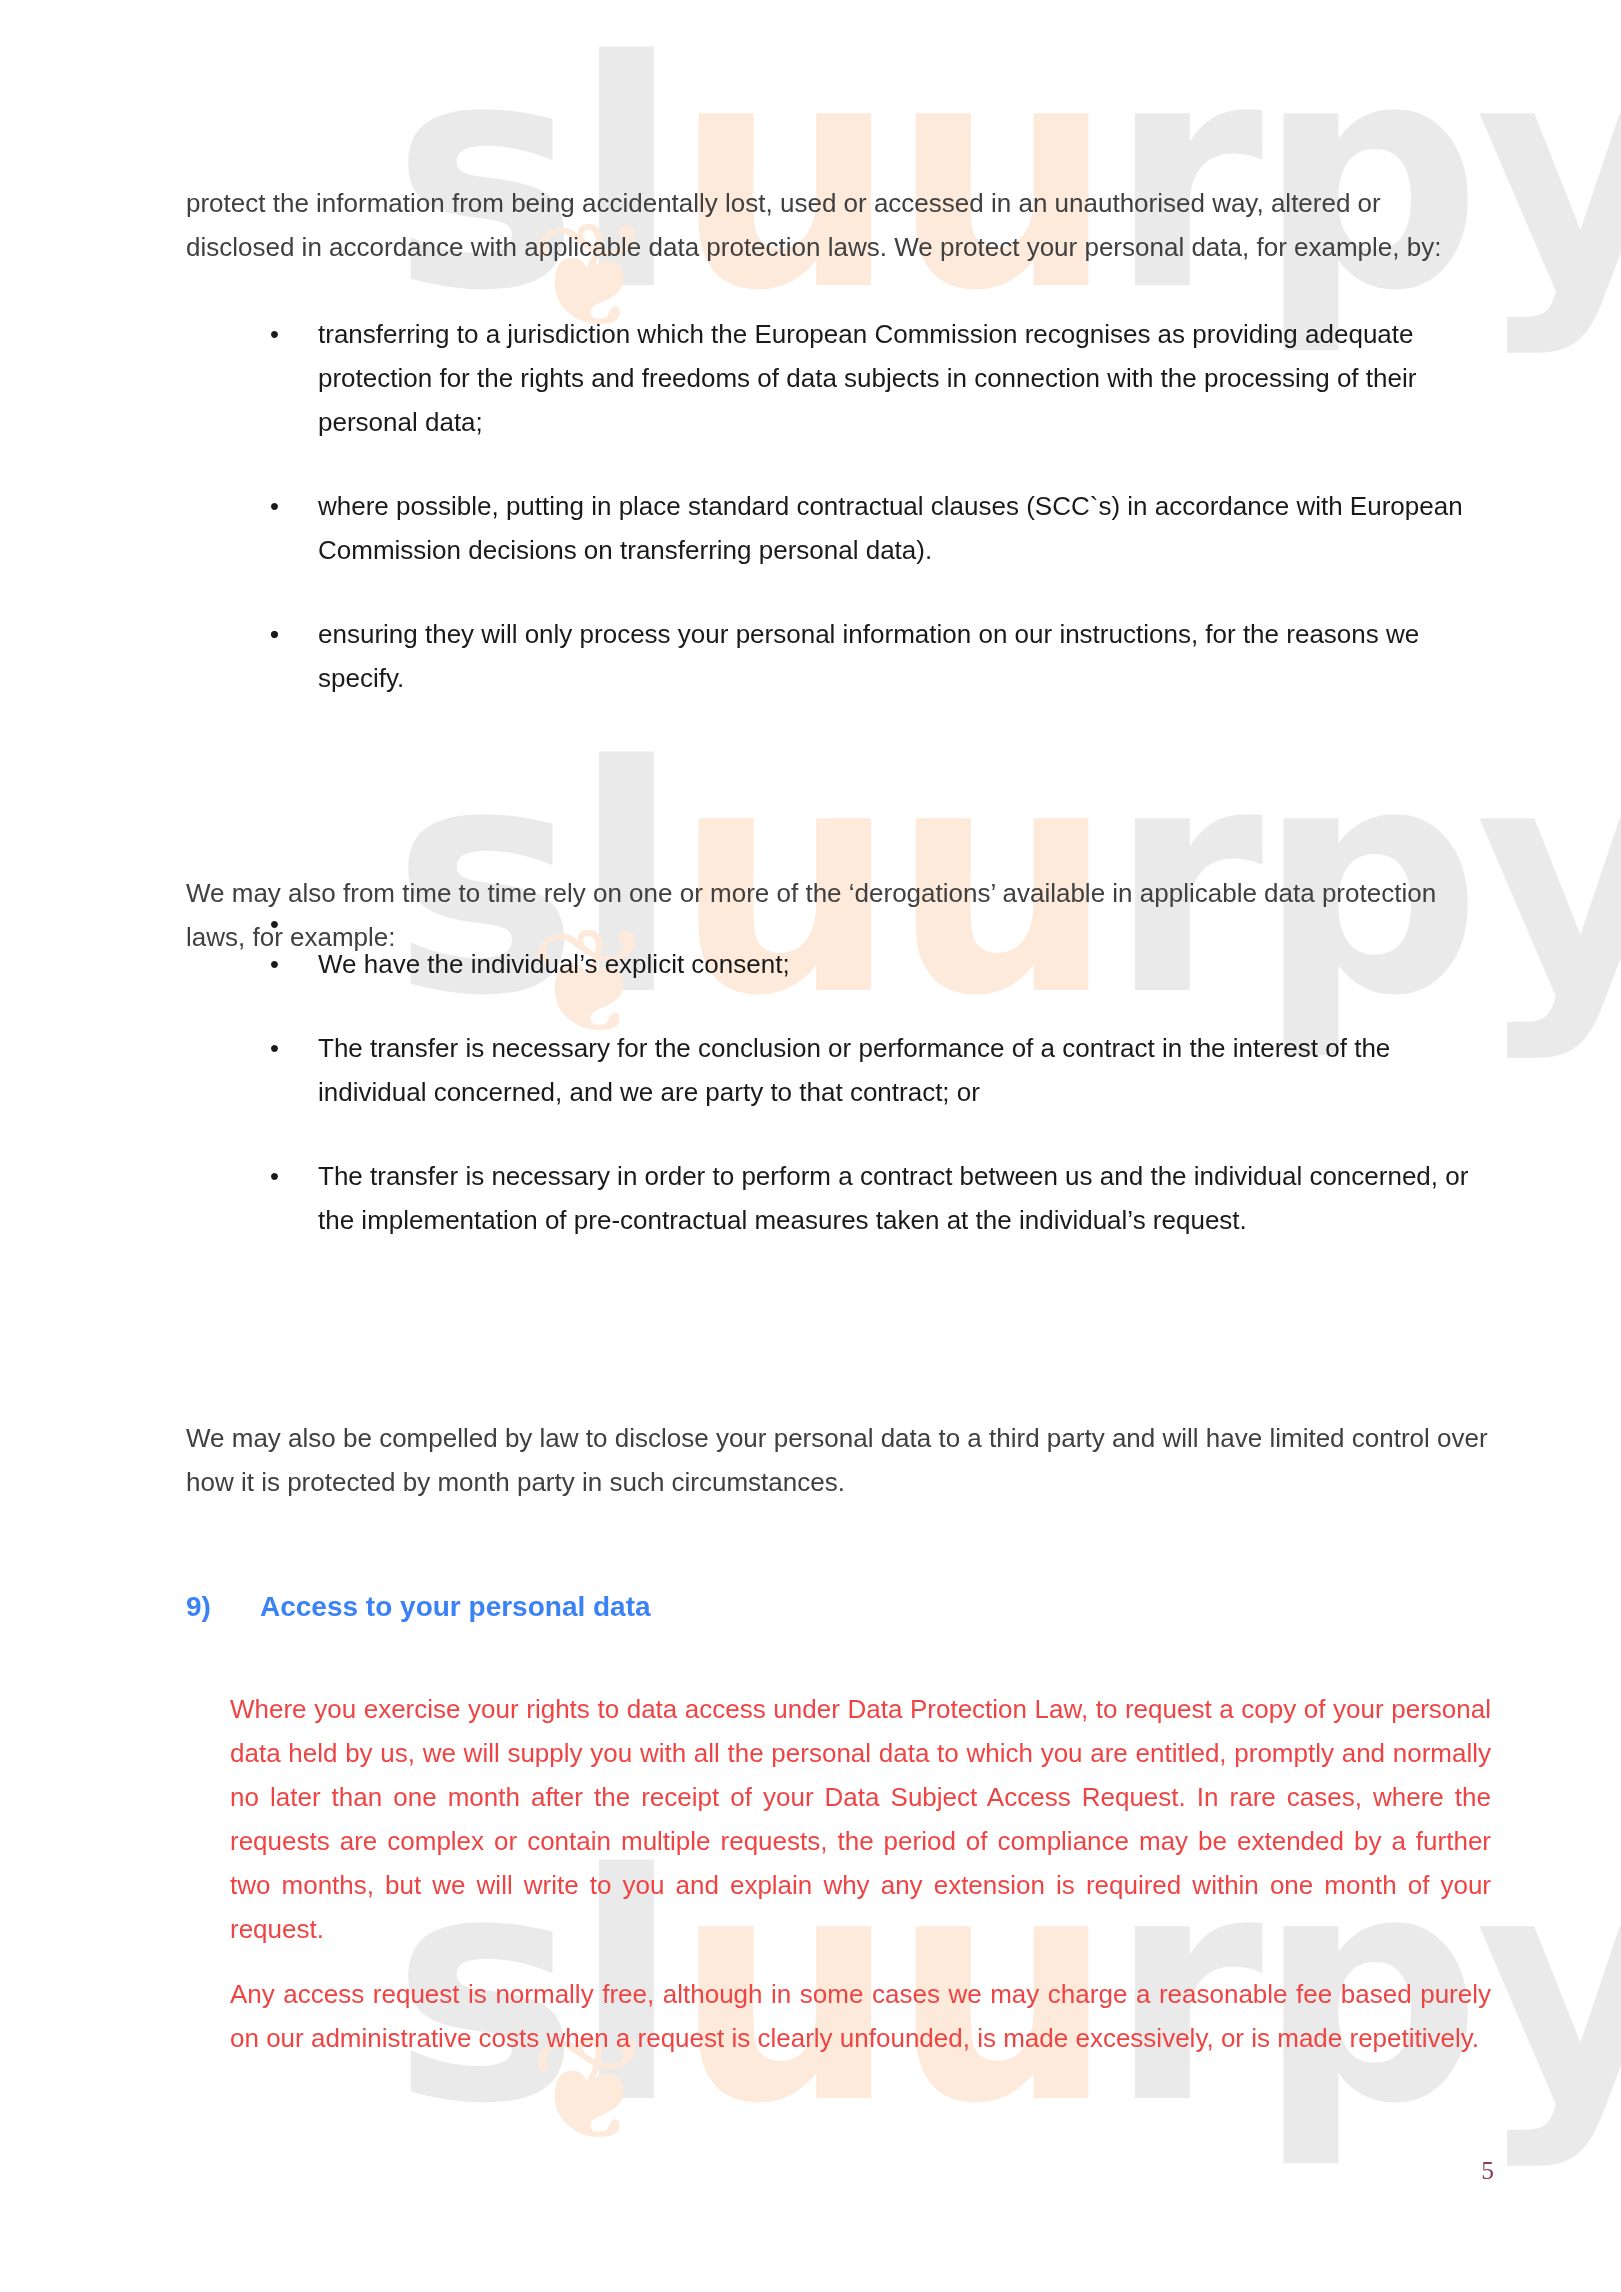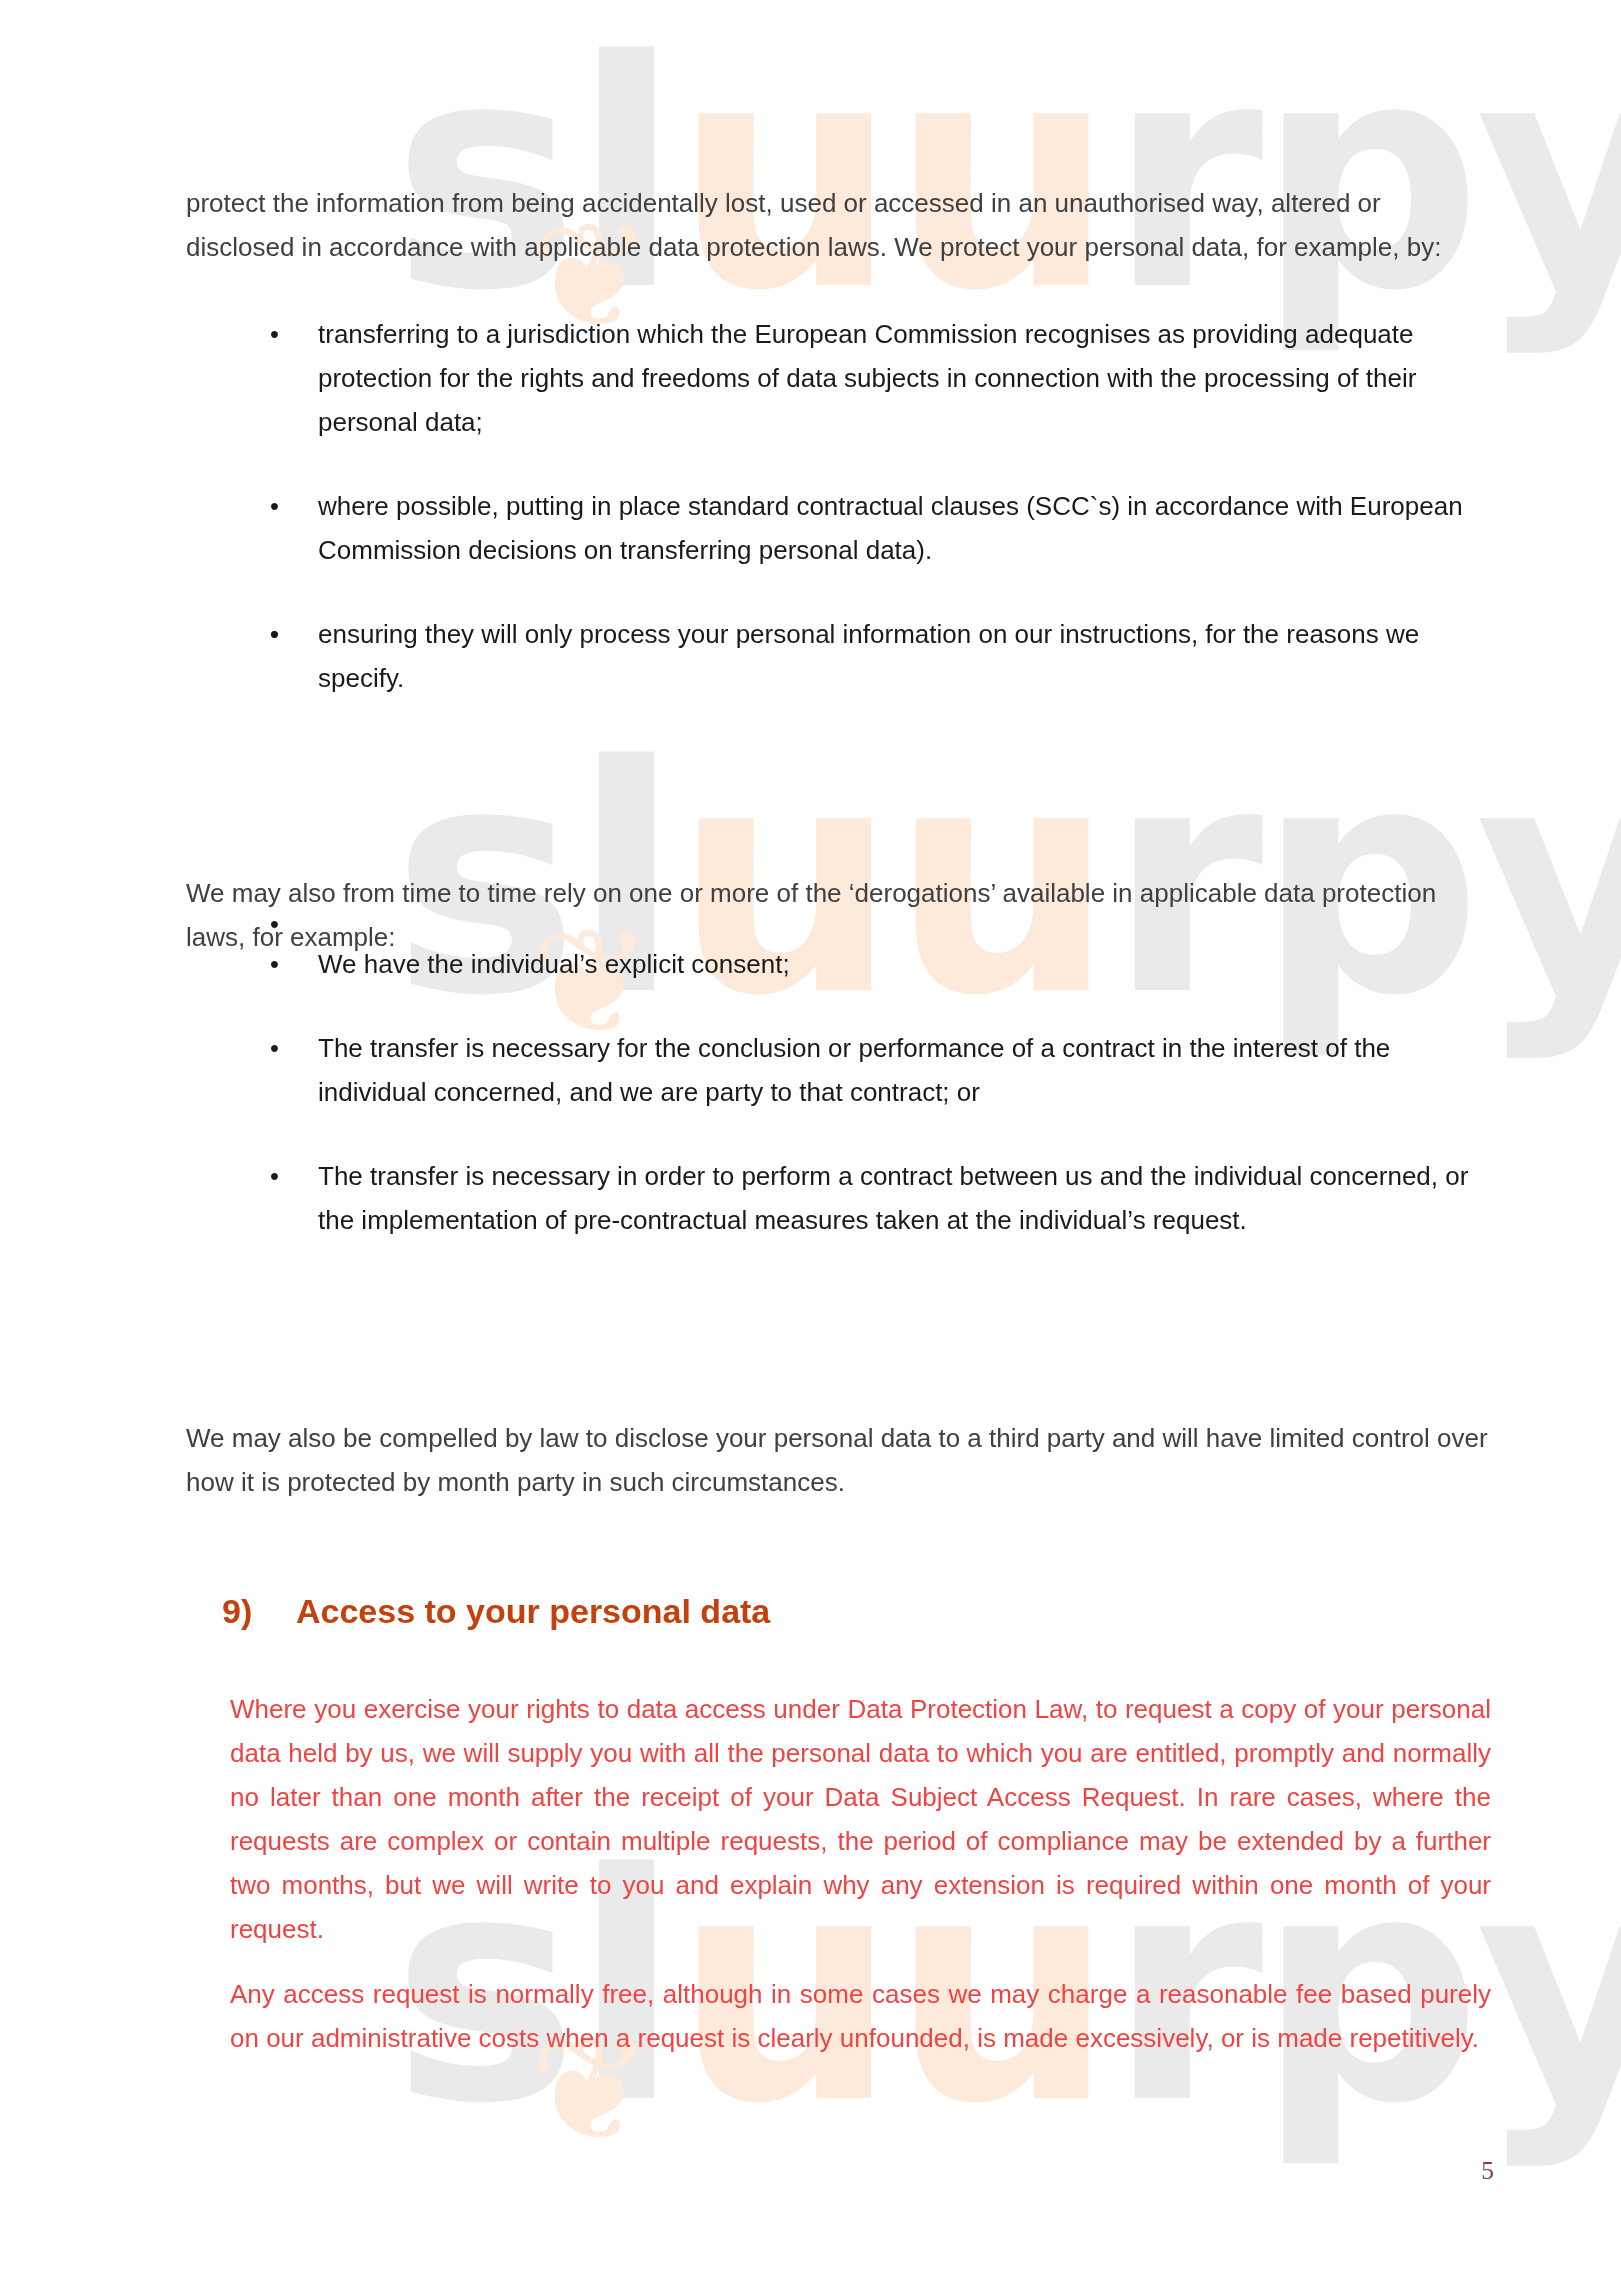--- a/index.html
+++ b/index.html
@@ -118,25 +118,24 @@
   }
 
   
   .section-heading {
     position: absolute;
     left: 186px;
     top: 1564px;
     width: 1313px;
     font-family: "Liberation Sans", sans-serif;
     font-weight: 700;
-    font-size: 34px;
+    font-size: 28px;
     line-height: 39px;
-    color: #c2410c;
+    color: #3b82f6;
     white-space: nowrap;
-    margin-left: 36px;
   }
   .section-heading .num {
     display: inline-block;
     width: 74px;
   }
 
   
   .p-justified {
     position: absolute;
     left: 230px;

